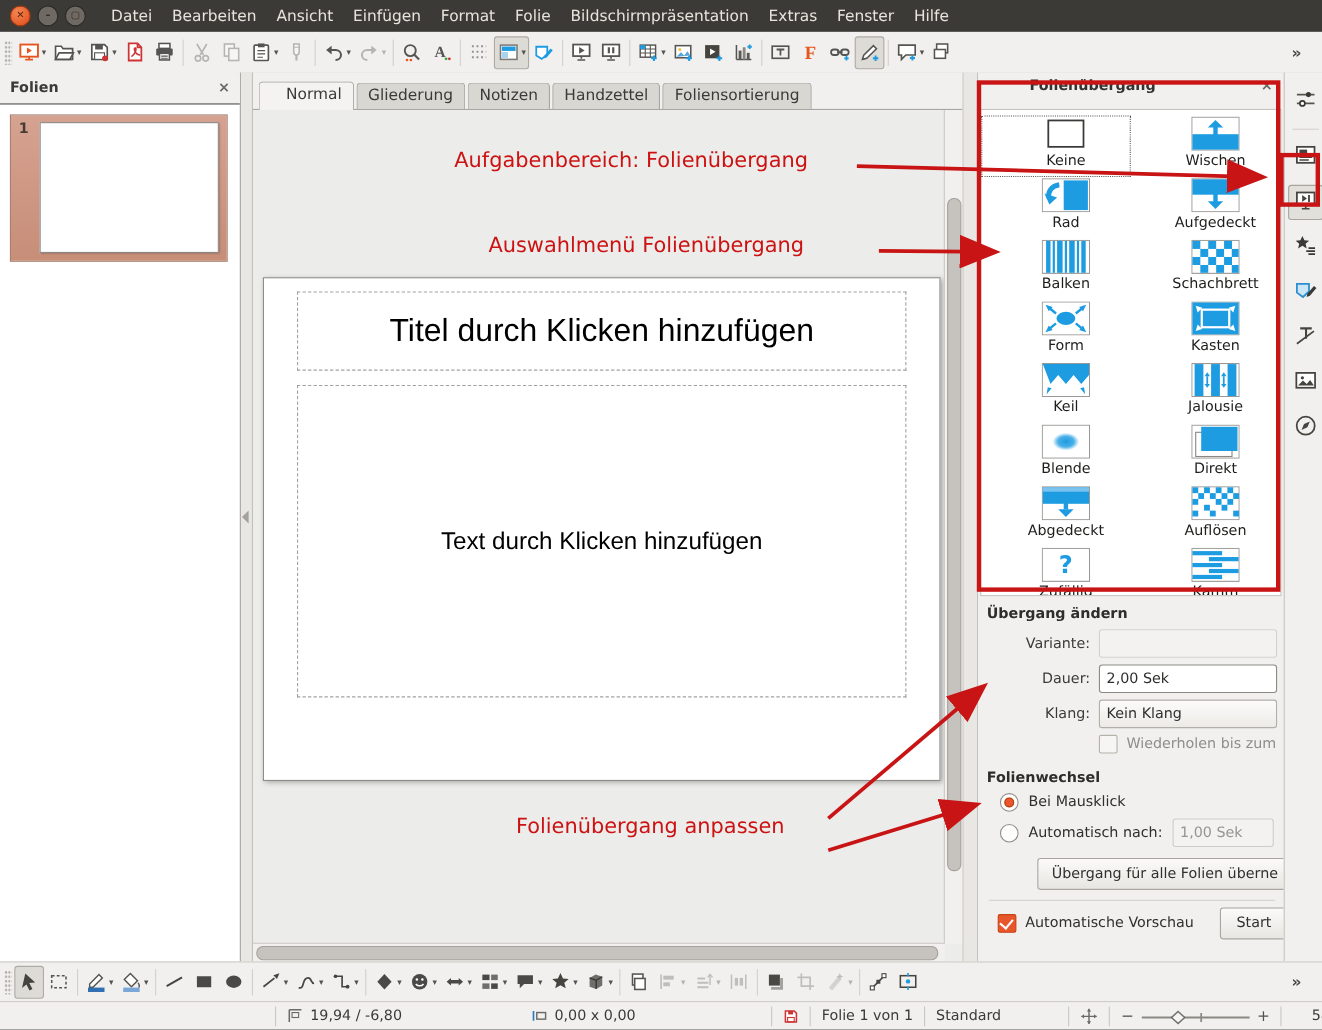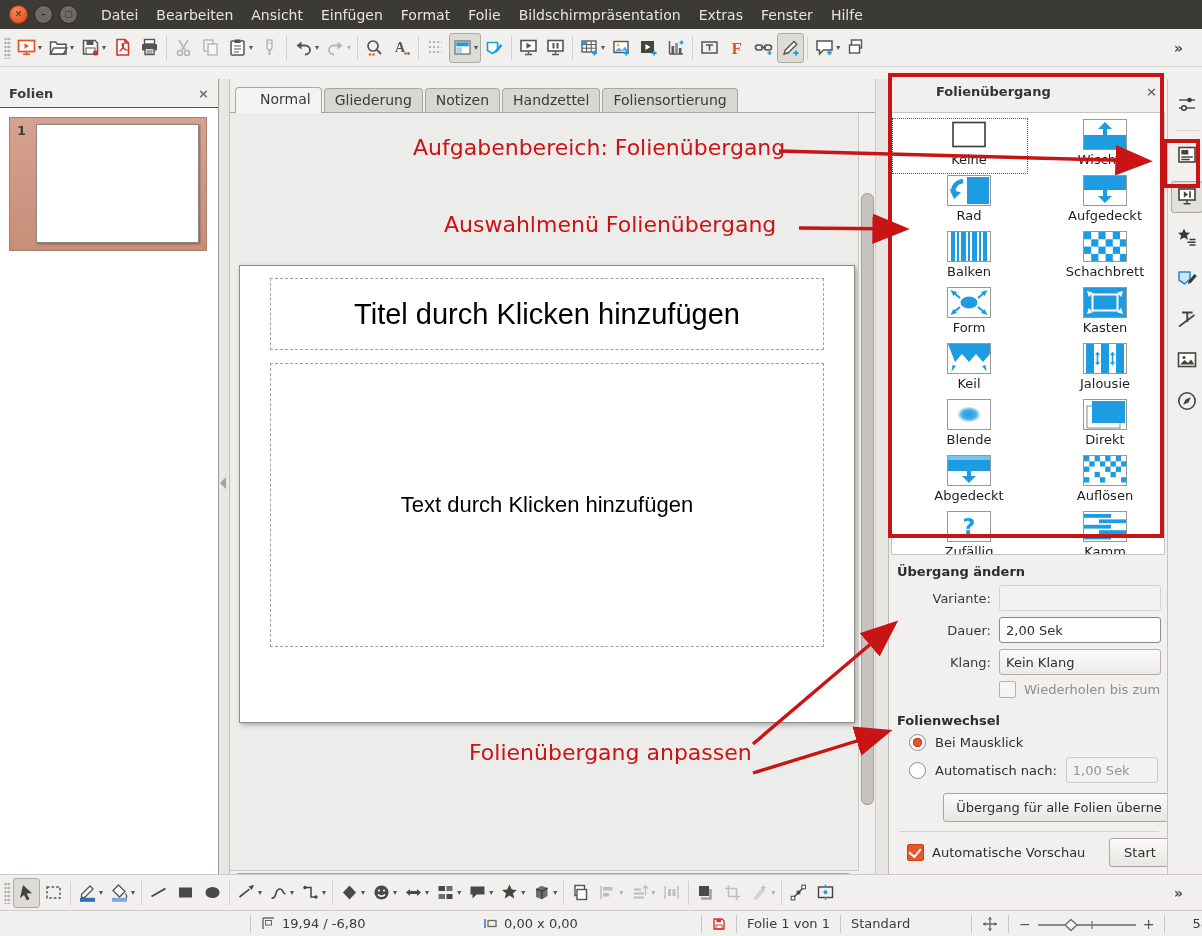--- a/index.html
+++ b/index.html
@@ -17,21 +17,21 @@
   .toolbar{height:37px;background:#f1f0ee;border-bottom:1px solid #d5d3cf;display:flex;align-items:center;padding:0 2px;}
   .grip{width:7px;height:22px;margin:0 2px;background-image:radial-gradient(#b5b2ac 1px,transparent 1.2px);background-size:3px 4px;}
   .tb-btn{height:28px;display:flex;align-items:center;justify-content:center;border:1px solid transparent;border-radius:3px;padding:0 2px;flex:none;}
   .tb-btn .ic{width:21px;height:21px;display:block;}
   .tb-btn.active{background:#dddbd6;border-color:#aeaba5;}
   .tb-btn.disabled{opacity:.38;}
   .caret{font-size:8px;color:#55534f;margin-left:1px;}
   .tb-sep{width:1px;height:24px;background:#d2d0cb;margin:0 3px;flex:none;}
   .tb-end{margin-left:auto;margin-right:6px;}
   
-  .content{position:absolute;top:79px;left:0;width:1202px;height:808px;display:flex;}
+  .content{position:absolute;top:66px;left:0;width:1202px;height:808px;display:flex;}
   
   .slides-panel{width:218px;background:#fff;border-right:1px solid #9e9c98;display:flex;flex-direction:column;flex:none;}
   .panel-head{height:28px;display:flex;align-items:center;justify-content:space-between;padding:0 9px;background:#f1f0ee;
               border-bottom:1px solid #55534f;font-weight:bold;color:#3a3a38;}
   .close-x{color:#6b6965;font-size:13px;}
   .thumb-wrap{padding:9px;}
   .slide-thumb{width:196px;height:132px;background:linear-gradient(#d6a291,#c78e78);border:1px solid #a87f6c;position:relative;}
   .thumb-num{position:absolute;left:7px;top:5px;font-weight:bold;font-size:13px;color:#473c35;}
   .thumb-page{position:absolute;left:26px;top:6px;right:7px;bottom:7px;background:#fff;border:1px solid #8a8886;box-shadow:1px 1px 2px rgba(0,0,0,.35);}
   
@@ -95,21 +95,21 @@
   .side-sep{width:24px;height:1px;background:#d4d2ce;}
   
   .drawbar{position:absolute;top:874px;left:0;width:1202px;height:36px;background:#f1f0ee;border-top:1px solid #cfccc8;
            display:flex;align-items:center;padding:0 2px;box-sizing:border-box;}
   .statusbar{position:absolute;top:910px;left:0;width:1202px;height:26px;background:#f1f0ee;border-top:1px solid #cfccc8;
              display:flex;align-items:center;font-size:13px;color:#3a3a38;box-sizing:border-box;}
   .sb-sep{width:1px;height:18px;background:#c9c7c3;flex:none;}
   .sb-cell{display:flex;align-items:flex-end;gap:6px;padding:0 10px;flex:none;}
   
   .overlay{position:absolute;left:0;top:0;z-index:60;pointer-events:none;}
-  .note{position:absolute;z-index:60;color:#cc1212;font-size:22px;white-space:nowrap;pointer-events:none;}
+  .note{position:absolute;z-index:60;color:#cc1212;font-size:19px;white-space:nowrap;pointer-events:none;}
   #note1{left:413px;top:135px;}
   #note2{left:444px;top:212px;}
   #note3{left:469px;top:740px;}
 </style>
 </head>
 <body>
 
 <div id="app">
 
   <div class="menubar">

